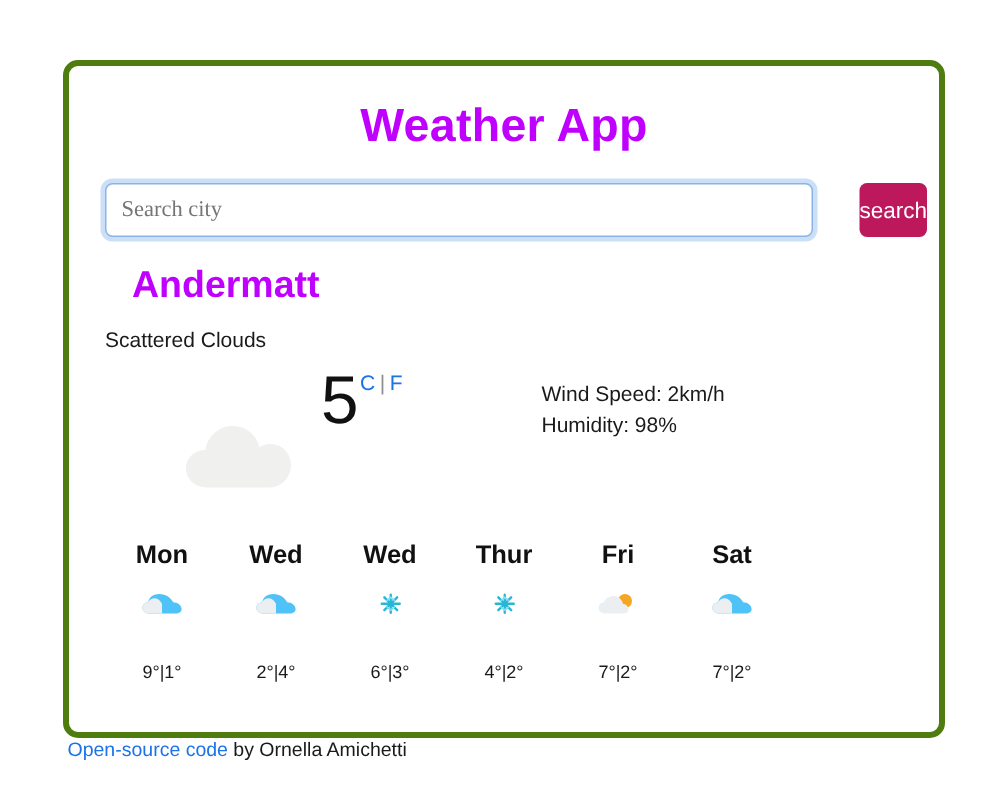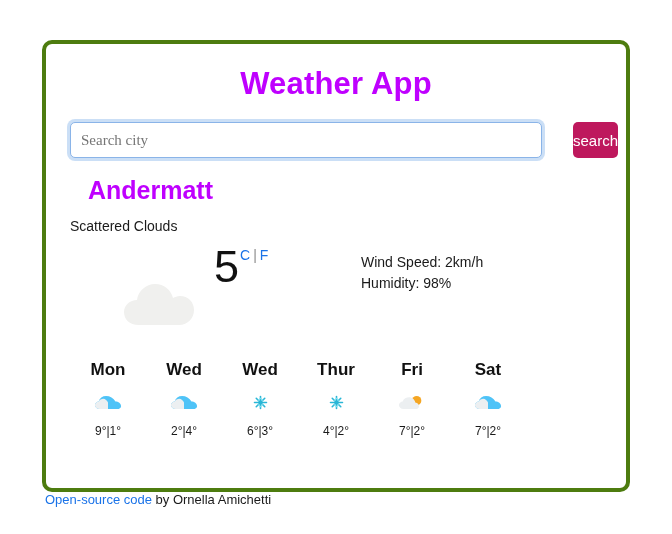--- a/index.html
+++ b/index.html
@@ -164,21 +164,21 @@
     color: #111111;
   }
   .day-icon {
     height: 26px;
     margin-top: 9px;
     display: flex;
     align-items: center;
     justify-content: center;
   }
   .day-temp {
-    margin-top: 9px;
+    margin-top: 26px;
     font-size: 12px;
     color: #1a1a1a;
   }
 
   .footer {
     position: absolute;
     left: 45px;
     top: 492px;
     font-size: 13px;
     color: #1a1a1a;

